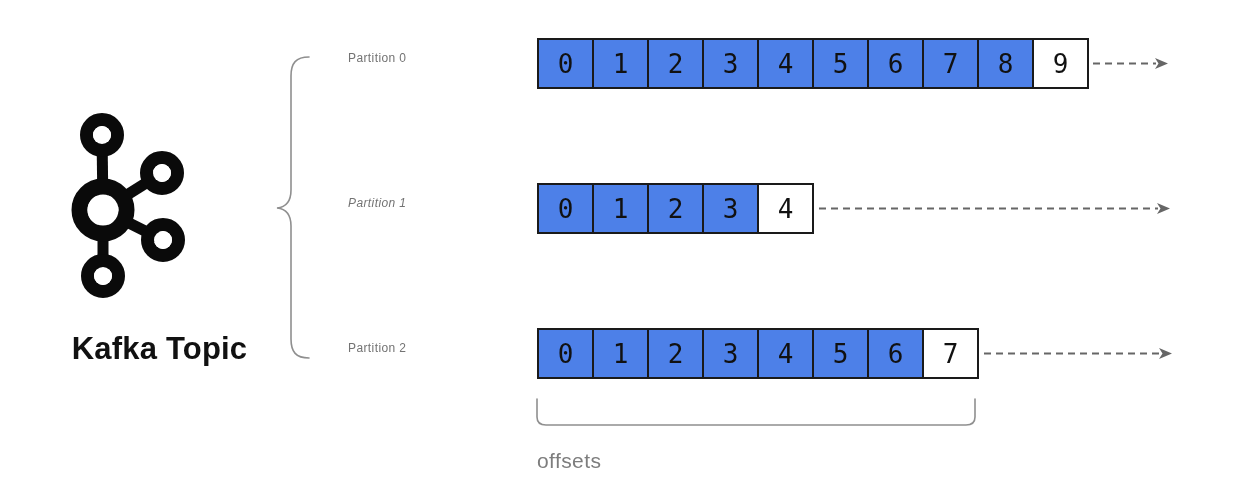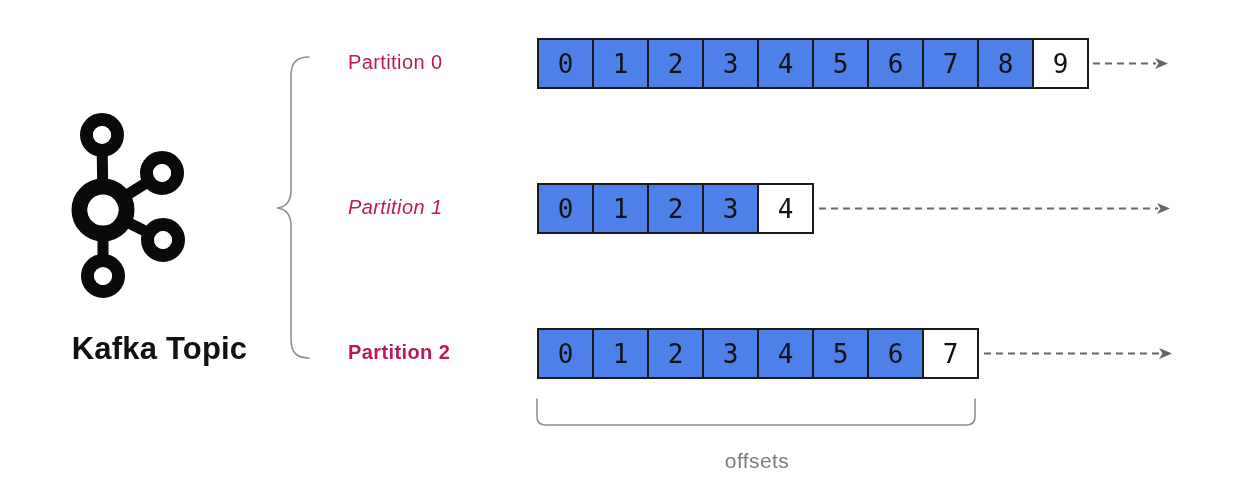--- a/index.html
+++ b/index.html
@@ -36,28 +36,28 @@
     text-align: center;
     font-size: 31px;
     font-weight: bold;
     color: #111111;
     letter-spacing: 0.2px;
   }
   .part-label {
     position: absolute;
     left: 348px;
     width: 130px;
-    font-size: 20px;
-    color: #be185d;
+    font-size: 12px;
+    color: #737373;
     letter-spacing: 0.4px;
     white-space: nowrap;
   }
   .part-label.p0 { top: 51px; }
   .part-label.p1 { top: 196px; font-style: italic; }
-  .part-label.p2 { top: 341px; font-weight: bold; }
+  .part-label.p2 { top: 341px; }
   .row {
     position: absolute;
     left: 537px;
     display: flex;
     border: 2px solid #1a1a1a;
     background: #ffffff;
   }
   .row.p0 { top: 38px; }
   .row.p1 { top: 183px; }
   .row.p2 { top: 328px; }
@@ -73,21 +73,20 @@
     color: #111111;
     background: #4d80e8;
   }
   .cell:first-child { border-left: none; }
   .cell.open { background: #ffffff; }
   .offsets-label {
     position: absolute;
     left: 537px;
     top: 449px;
     width: 440px;
-    text-align: center;
     font-size: 21px;
     color: #7d7d7d;
     letter-spacing: 0.4px;
   }
 </style>
 </head>
 <body>
 
 <div class="canvas">
 

